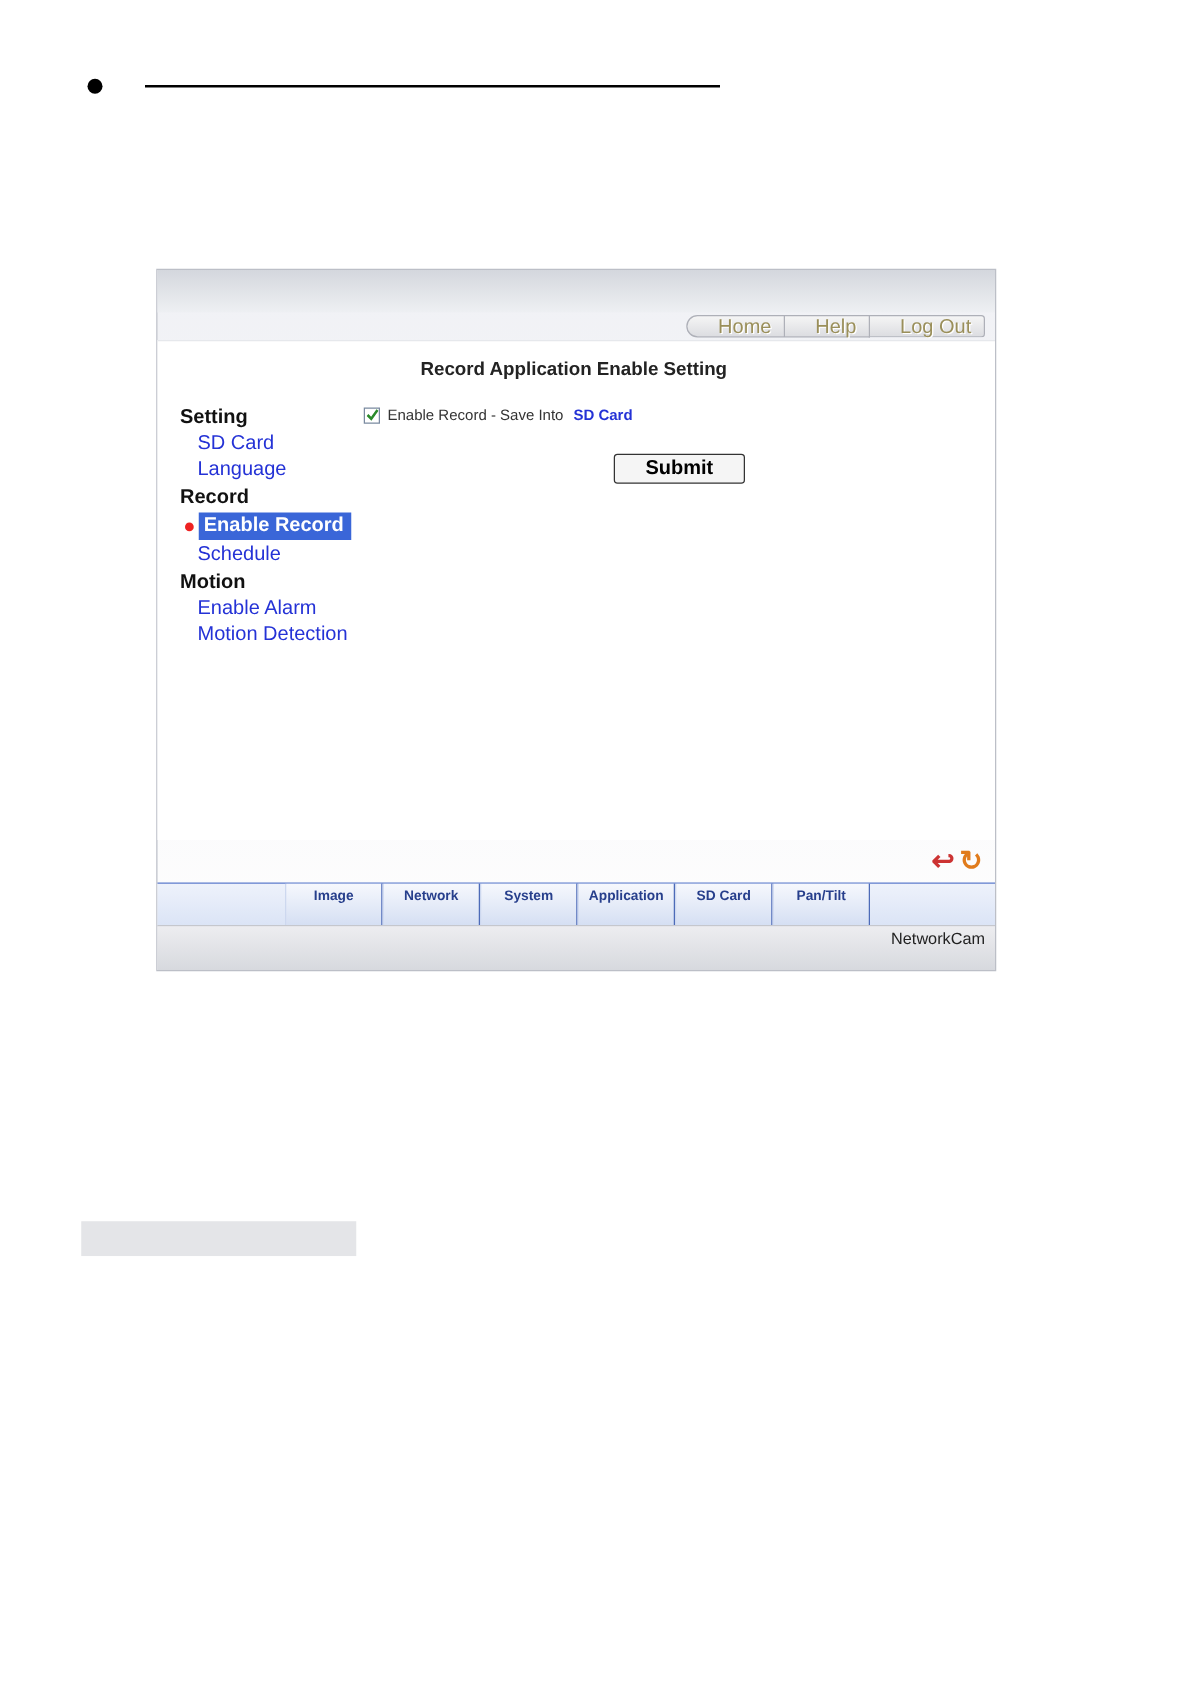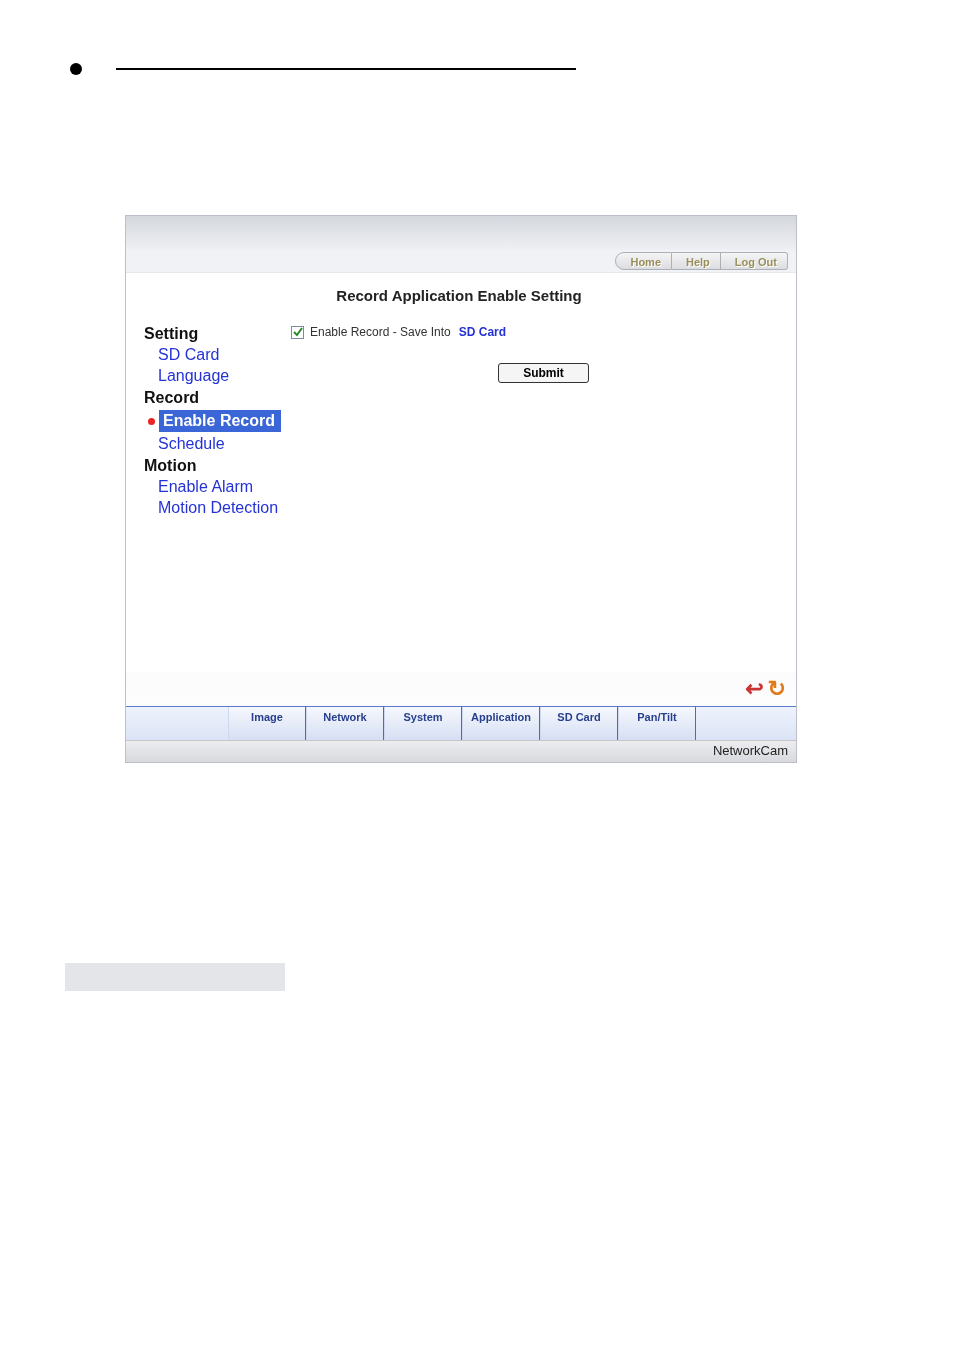--- a/index.html
+++ b/index.html
@@ -39,28 +39,28 @@
   .nav-row {
     height: 22px;
     display: flex;
     justify-content: flex-end;
     align-items: center;
     padding-right: 8px;
     gap: 0;
   }
   .nav-tab {
     height: 18px;
-    font-size: 11px;
-    font-weight: bold;
+    font-size: 16px;
+    font-weight: normal;
     color: #9a8f5a;
     text-shadow: 1px 1px 0 #fff;
     background: linear-gradient(#f5f5f5, #dcdde1);
     border: 1px solid #aeb0b8;
     border-radius: 9px 0 0 9px;
-    padding: 1px 10px 0 14px;
+    padding: 1px 10px 0 24px;
     margin-left: 4px;
     cursor: pointer;
     display: inline-flex;
     align-items: center;
   }
   .nav-tab + .nav-tab { border-radius: 0; margin-left: 0; border-left: none; }
   .nav-tab:last-child { border-radius: 0 3px 3px 0; }
   .content {
     display: flex;
     background: #fff;
@@ -120,21 +120,21 @@
     display: inline-flex;
     align-items: center; justify-content: center;
     cursor: pointer;
   }
   .checkbox svg { width: 10px; height: 10px; }
   .sd-link { color: #2432d6; font-weight: bold; margin-left: 2px; }
   .submit-btn {
     display: block;
     margin: 24px auto 4px auto;
     padding: 2px 24px;
-    font-size: 12px;
+    font-size: 16px;
     font-family: inherit;
     background: #f5f5f5;
     border: 1px solid #333;
     border-radius: 3px;
     cursor: pointer;
     font-weight: bold;
   }
   .icon-row {
     display:flex;justify-content:flex-end;align-items:center;
     padding: 4px 10px 4px 0;
@@ -156,21 +156,21 @@
     font-size: 11px;
     font-weight: bold;
     color: #273f8c;
     text-align: center;
     line-height: 21px;
     cursor: pointer;
     background: linear-gradient(#f6f8fd, #d5dff3);
   }
   .btab:first-of-type{border-left:1px solid #4d6bb8;}
   .footer {
-    height: 22px;
+    height: 36px;
     background: linear-gradient(#ededf0, #d7d9de);
     text-align: right;
     font-size: 13px;
     color: #222;
     padding: 2px 8px 0 0;
     border-top:1px solid #c5c7cd;
     font-family: 'Trebuchet MS', sans-serif;
   }
   .grey-box {
     margin: 200px 0 0 65px;

